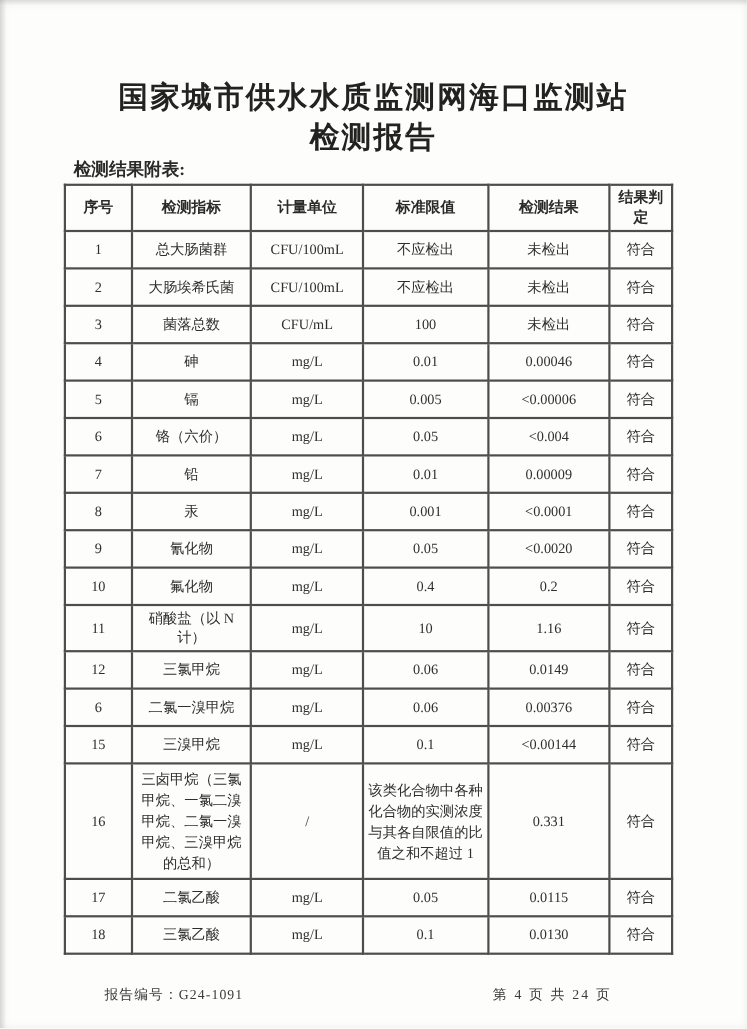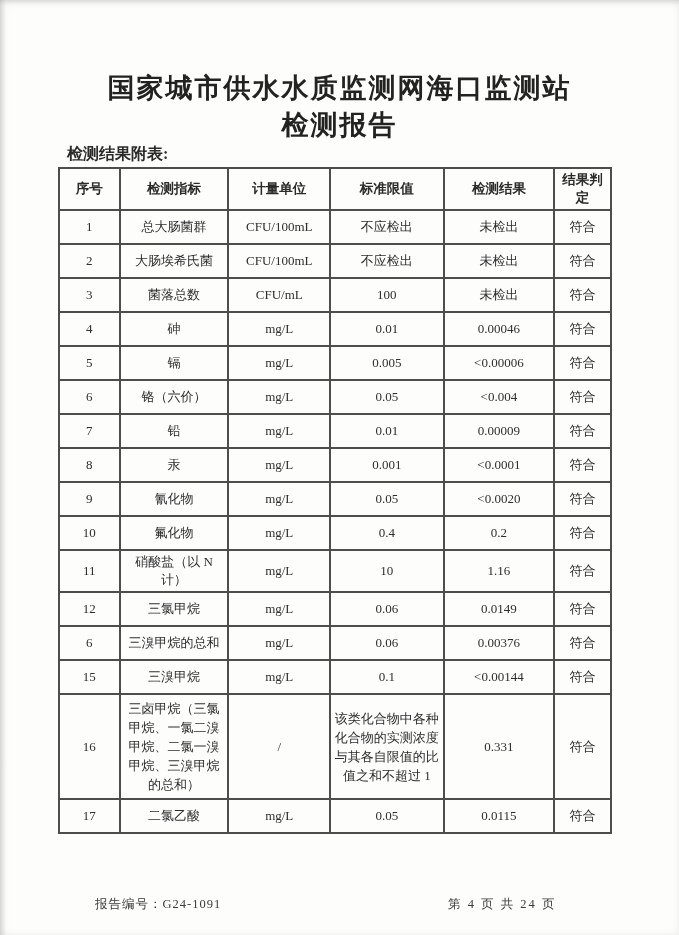--- a/index.html
+++ b/index.html
@@ -219,21 +219,21 @@
         <tr>
           <td>12</td>
           <td>三氯甲烷</td>
           <td>mg/L</td>
           <td>0.06</td>
           <td>0.0149</td>
           <td>符合</td>
         </tr>
         <tr>
           <td>6</td>
-          <td>三溴甲烷的总和</td>
+          <td>二氯一溴甲烷</td>
           <td>mg/L</td>
           <td>0.06</td>
           <td>0.00376</td>
           <td>符合</td>
         </tr>
         <tr>
           <td>15</td>
           <td>三溴甲烷</td>
           <td>mg/L</td>
           <td>0.1</td>
@@ -249,20 +249,28 @@
           <td>符合</td>
         </tr>
         <tr>
           <td>17</td>
           <td>二氯乙酸</td>
           <td>mg/L</td>
           <td>0.05</td>
           <td>0.0115</td>
           <td>符合</td>
         </tr>
+        <tr>
+          <td>18</td>
+          <td>三氯乙酸</td>
+          <td>mg/L</td>
+          <td>0.1</td>
+          <td>0.0130</td>
+          <td>符合</td>
+        </tr>
       </tbody>
   </table>
 
   <div class="footer">
     <span class="footer-left">报告编号：G24-1091</span>
     <span class="footer-right">第 4 页  共 24 页</span>
   </div>
 </div>
 
 </body></html>

